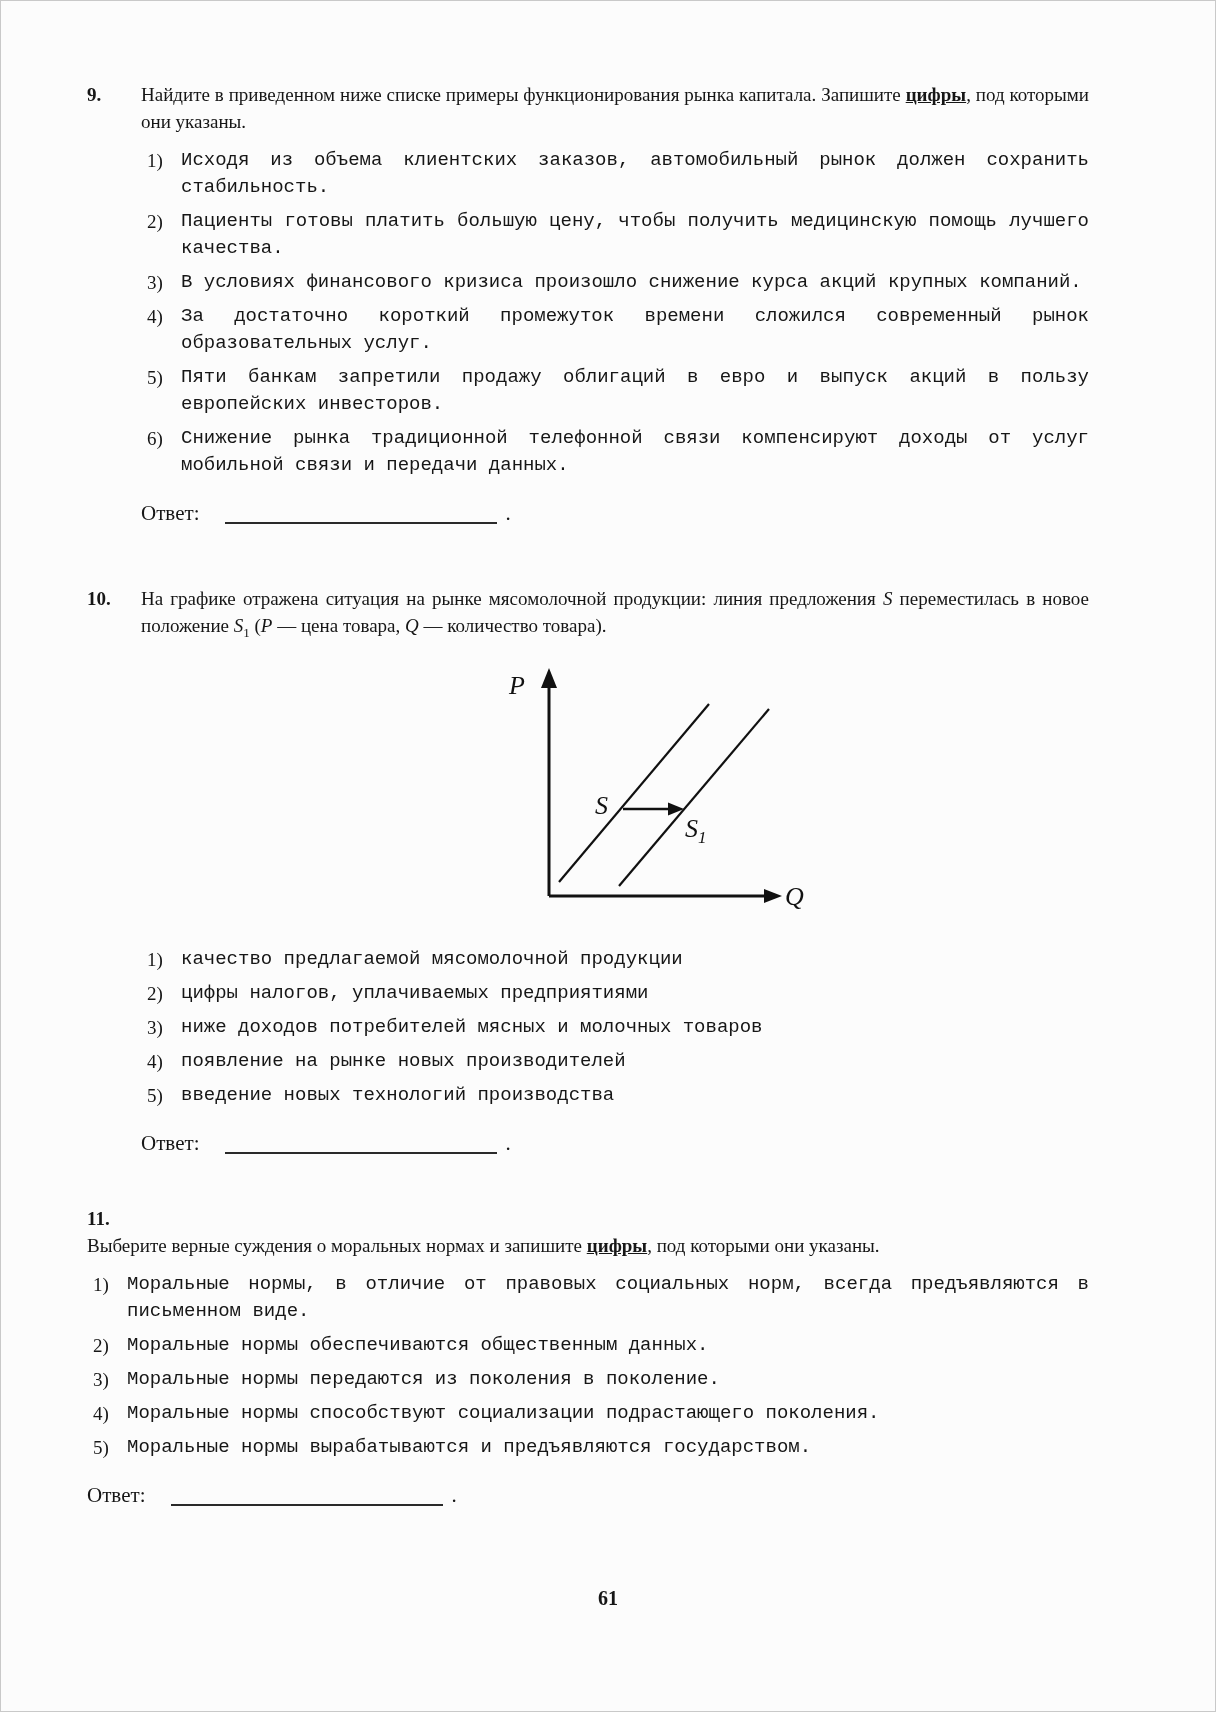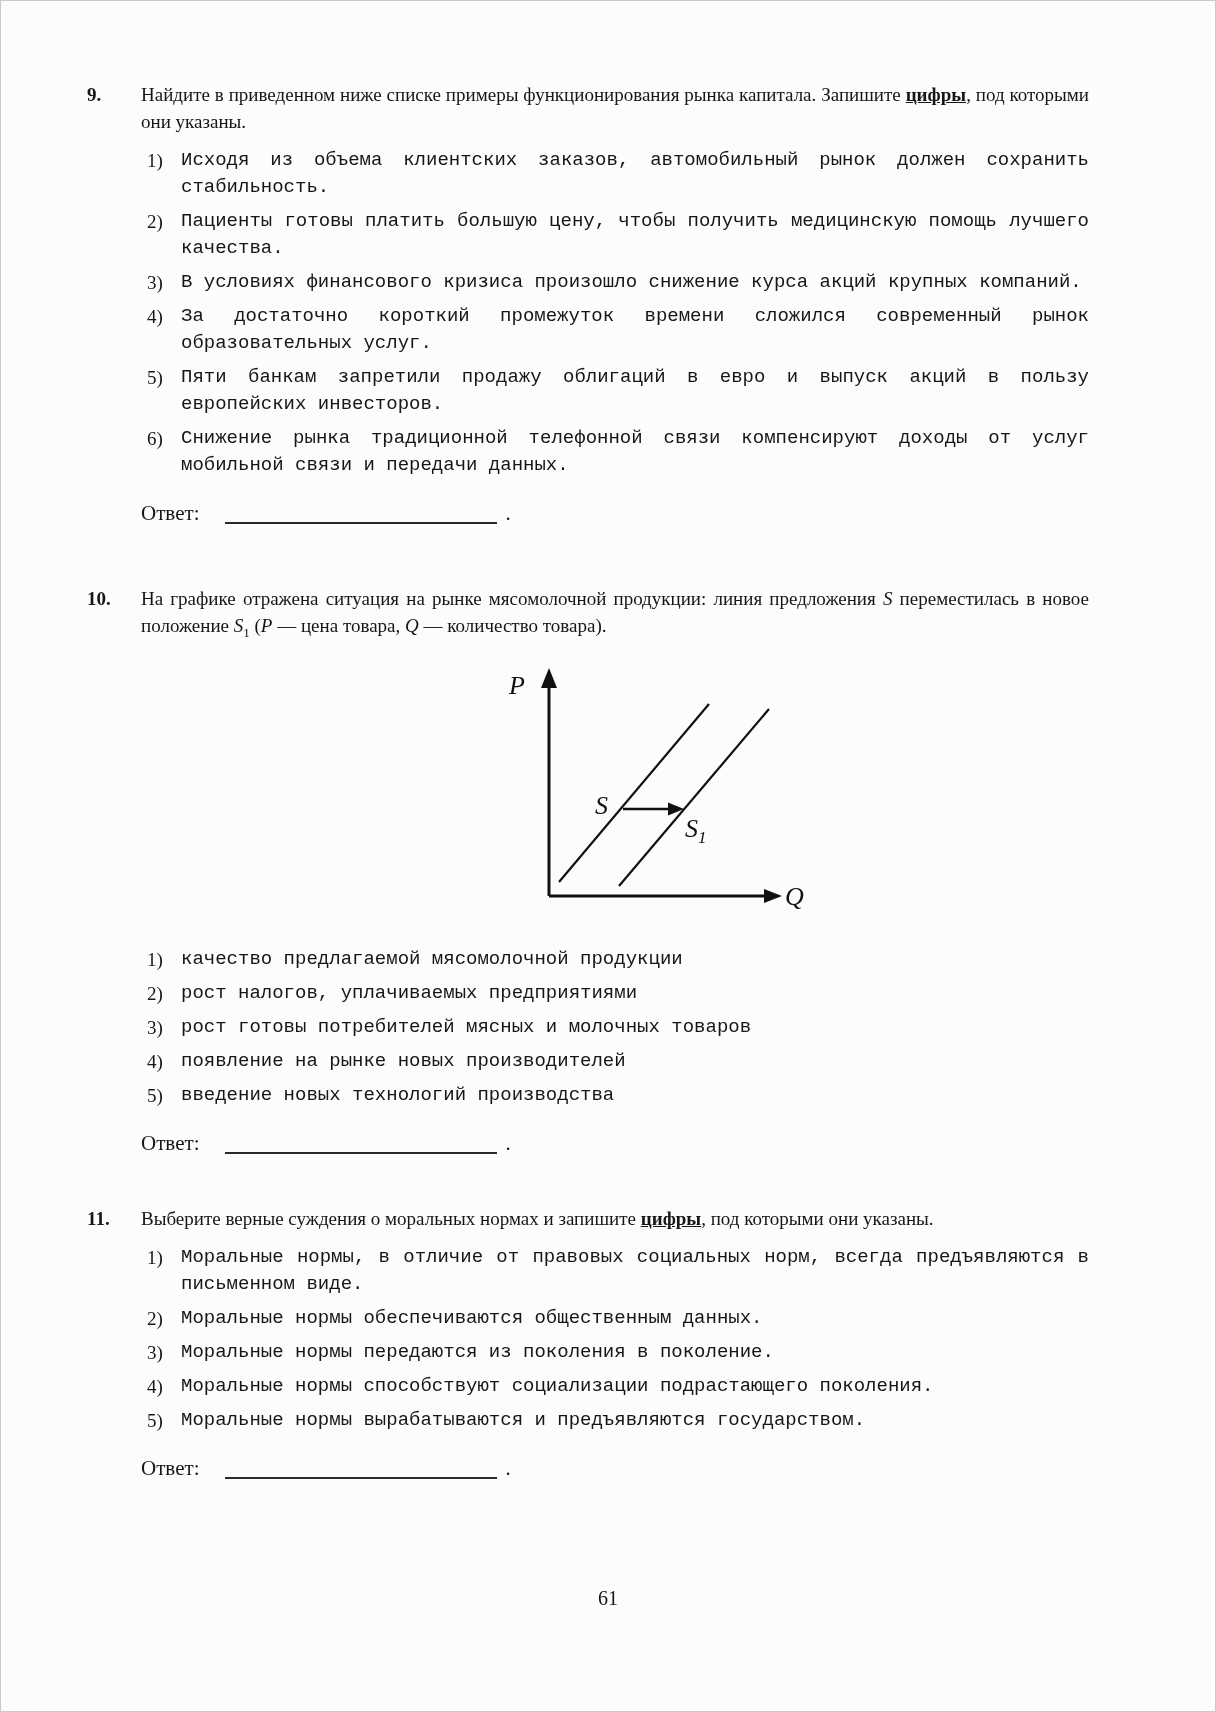--- a/index.html
+++ b/index.html
@@ -20,23 +20,23 @@
   .items { margin-top:12px; margin-left:6px; }
   .item { display:flex; margin-bottom:7px; }
   .inum { flex:none; width:34px; }
   .itext { flex:1; text-align:justify;font-family:Liberation Mono, monospace; }
   .answer { display:flex; align-items:flex-end; margin-top:20px; height:28px; font-size:21px; }
   .answer-line { width:272px; height:20px; border-bottom:2px solid #2a2a2a; margin:0 8px 3px 26px; }
   .graph { width:340px; margin:18px 0 22px 330px; }
   .graph svg { display:block; }
   .gtext { font-family:"Liberation Serif","DejaVu Serif",serif; font-style:italic; font-size:26px; fill:#111; }
   .gsub { font-size:17px; }
-  .pageno { position:absolute; left:0; right:0; top:1586px; text-align:center; font-size:20px; color:#161616; }
+  .pageno { position:absolute; left:0; right:0; top:1586px; text-align:center; font-size:20px; color:#161616;font-weight:bold; }
   .mt-q10 { margin-top:58px; }
-  .mt-q11 { margin-top:48px; }
+  .mt-q11 { margin-top:48px;flex-direction:column; }
 </style>
 </head>
 <body>
 
 <div class="sheet">
 
   <div class="q">
     <div class="qnum">9.</div>
     <div class="qbody">
       <div class="para"><span>Найдите в приведенном ниже списке примеры функционирования рынка капитала. Запишите </span><span class="emph">цифры</span><span>, под которыми они указаны.</span></div>
@@ -101,25 +101,25 @@
       </div>
 
 
       <div class="items">
         <div class="item">
             <span class="inum">1)</span>
             <span class="itext">качество предлагаемой мясомолочной продукции</span>
           </div>
         <div class="item">
             <span class="inum">2)</span>
-            <span class="itext">рост налогов, уплачиваемых предприятиями</span>
+            <span class="itext">цифры налогов, уплачиваемых предприятиями</span>
           </div>
         <div class="item">
             <span class="inum">3)</span>
-            <span class="itext">рост готовы потребителей мясных и молочных товаров</span>
+            <span class="itext">ниже доходов потребителей мясных и молочных товаров</span>
           </div>
         <div class="item">
             <span class="inum">4)</span>
             <span class="itext">появление на рынке новых производителей</span>
           </div>
         <div class="item">
             <span class="inum">5)</span>
             <span class="itext">введение новых технологий производства</span>
           </div>
       </div>

